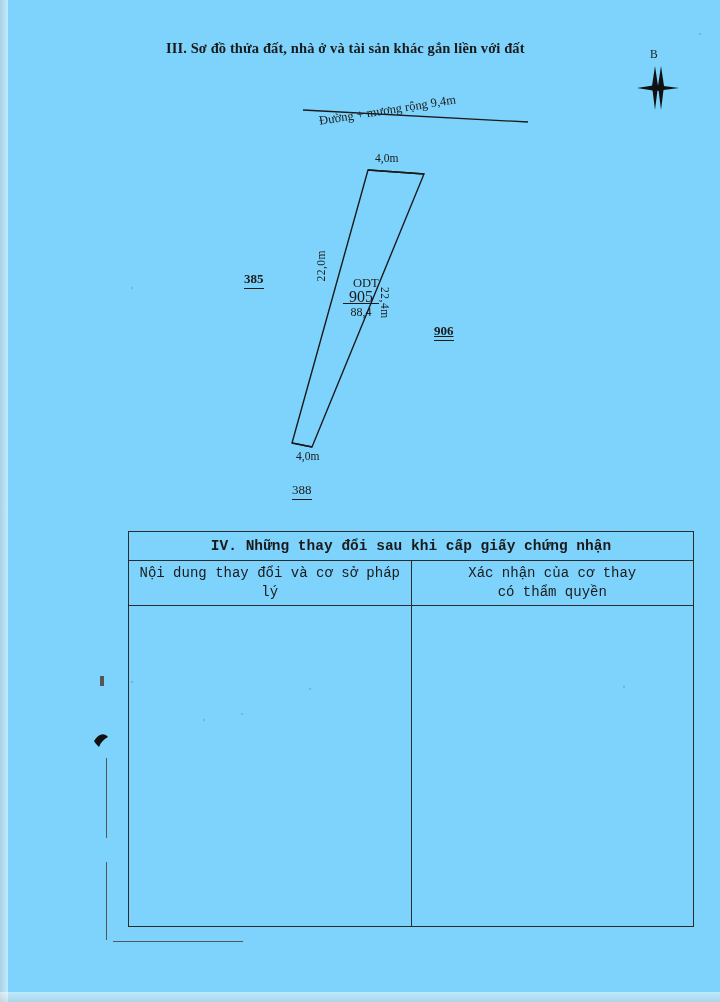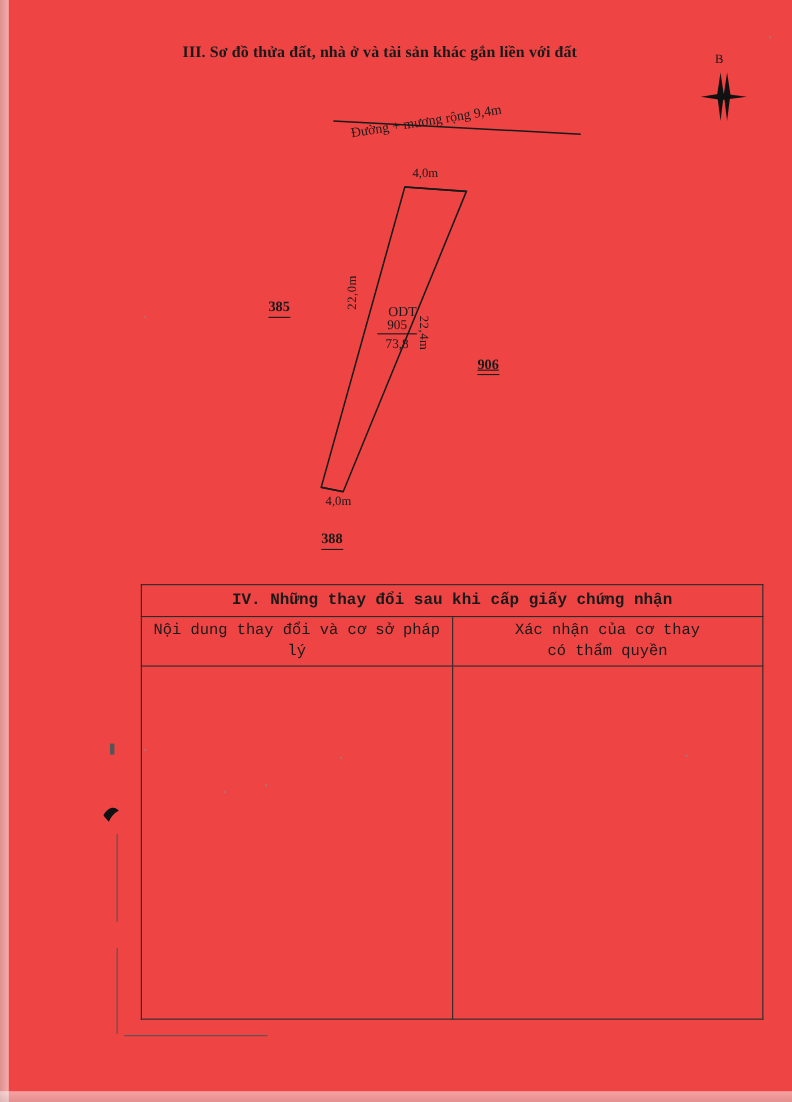--- a/index.html
+++ b/index.html
@@ -13,21 +13,21 @@
     position: relative;
     font-family: "Liberation Serif", serif;
     color: #1a1a1a;
     overflow: hidden;
   }
   .page {
     position: absolute;
     left: 0; top: 0;
     width: 720px;
     height: 1002px;
-    background: #ef4444;
+    background: #7dd3fc;
   }
   
   .scan-edge-left {
     position: absolute;
     left: 0; top: 0;
     width: 8px; height: 1002px;
     background: linear-gradient(to right, #cfcfcf, #ffffff);
     opacity: .55;
   }
   .scan-edge-bottom {
@@ -113,21 +113,21 @@
   .parcel-type {
     position: absolute;
     left: 353px;
     top: 276px;
     font-size: 12.5px;
   }
   .parcel-number {
     position: absolute;
     left: 344px;
     top: 288px;
-    font-size: 12px;
+    font-size: 16px;
     text-align: center;
     width: 34px;
   }
   .parcel-area {
     position: absolute;
     left: 341px;
     top: 305px;
     font-size: 12px;
     text-align: center;
     width: 40px;
@@ -157,21 +157,21 @@
     font-weight: bold;
     border-bottom: 1.3px solid #1a1a1a;
     padding-bottom: 1px;
     text-decoration: underline;
   }
   .neighbor-388 {
     position: absolute;
     left: 292px;
     top: 482px;
     font-size: 13px;
-    font-weight: bold;
+    font-weight: normal;
     border-bottom: 1.3px solid #1a1a1a;
     padding-bottom: 1px;
   }
 
   
   .table-wrap {
     position: absolute;
     left: 128px;
     top: 531px;
     width: 566px;
@@ -264,21 +264,21 @@
     <div class="dim-bottom">4,0m</div>
 
     <div class="dim-left">22,0m</div>
 
     <div class="dim-right">22,4m</div>
 
     <div class="parcel-type">ODT</div>
 
     <div class="parcel-number">905</div>
     <div class="parcel-frac-line"></div>
-    <div class="parcel-area">73,8</div>
+    <div class="parcel-area">88,4</div>
 
     <div class="neighbor-385">385</div>
     <div class="neighbor-906">906</div>
     <div class="neighbor-388">388</div>
   </div>
 
   <div class="table-wrap">
     <table class="changes">
       <tbody>
           <tr>

